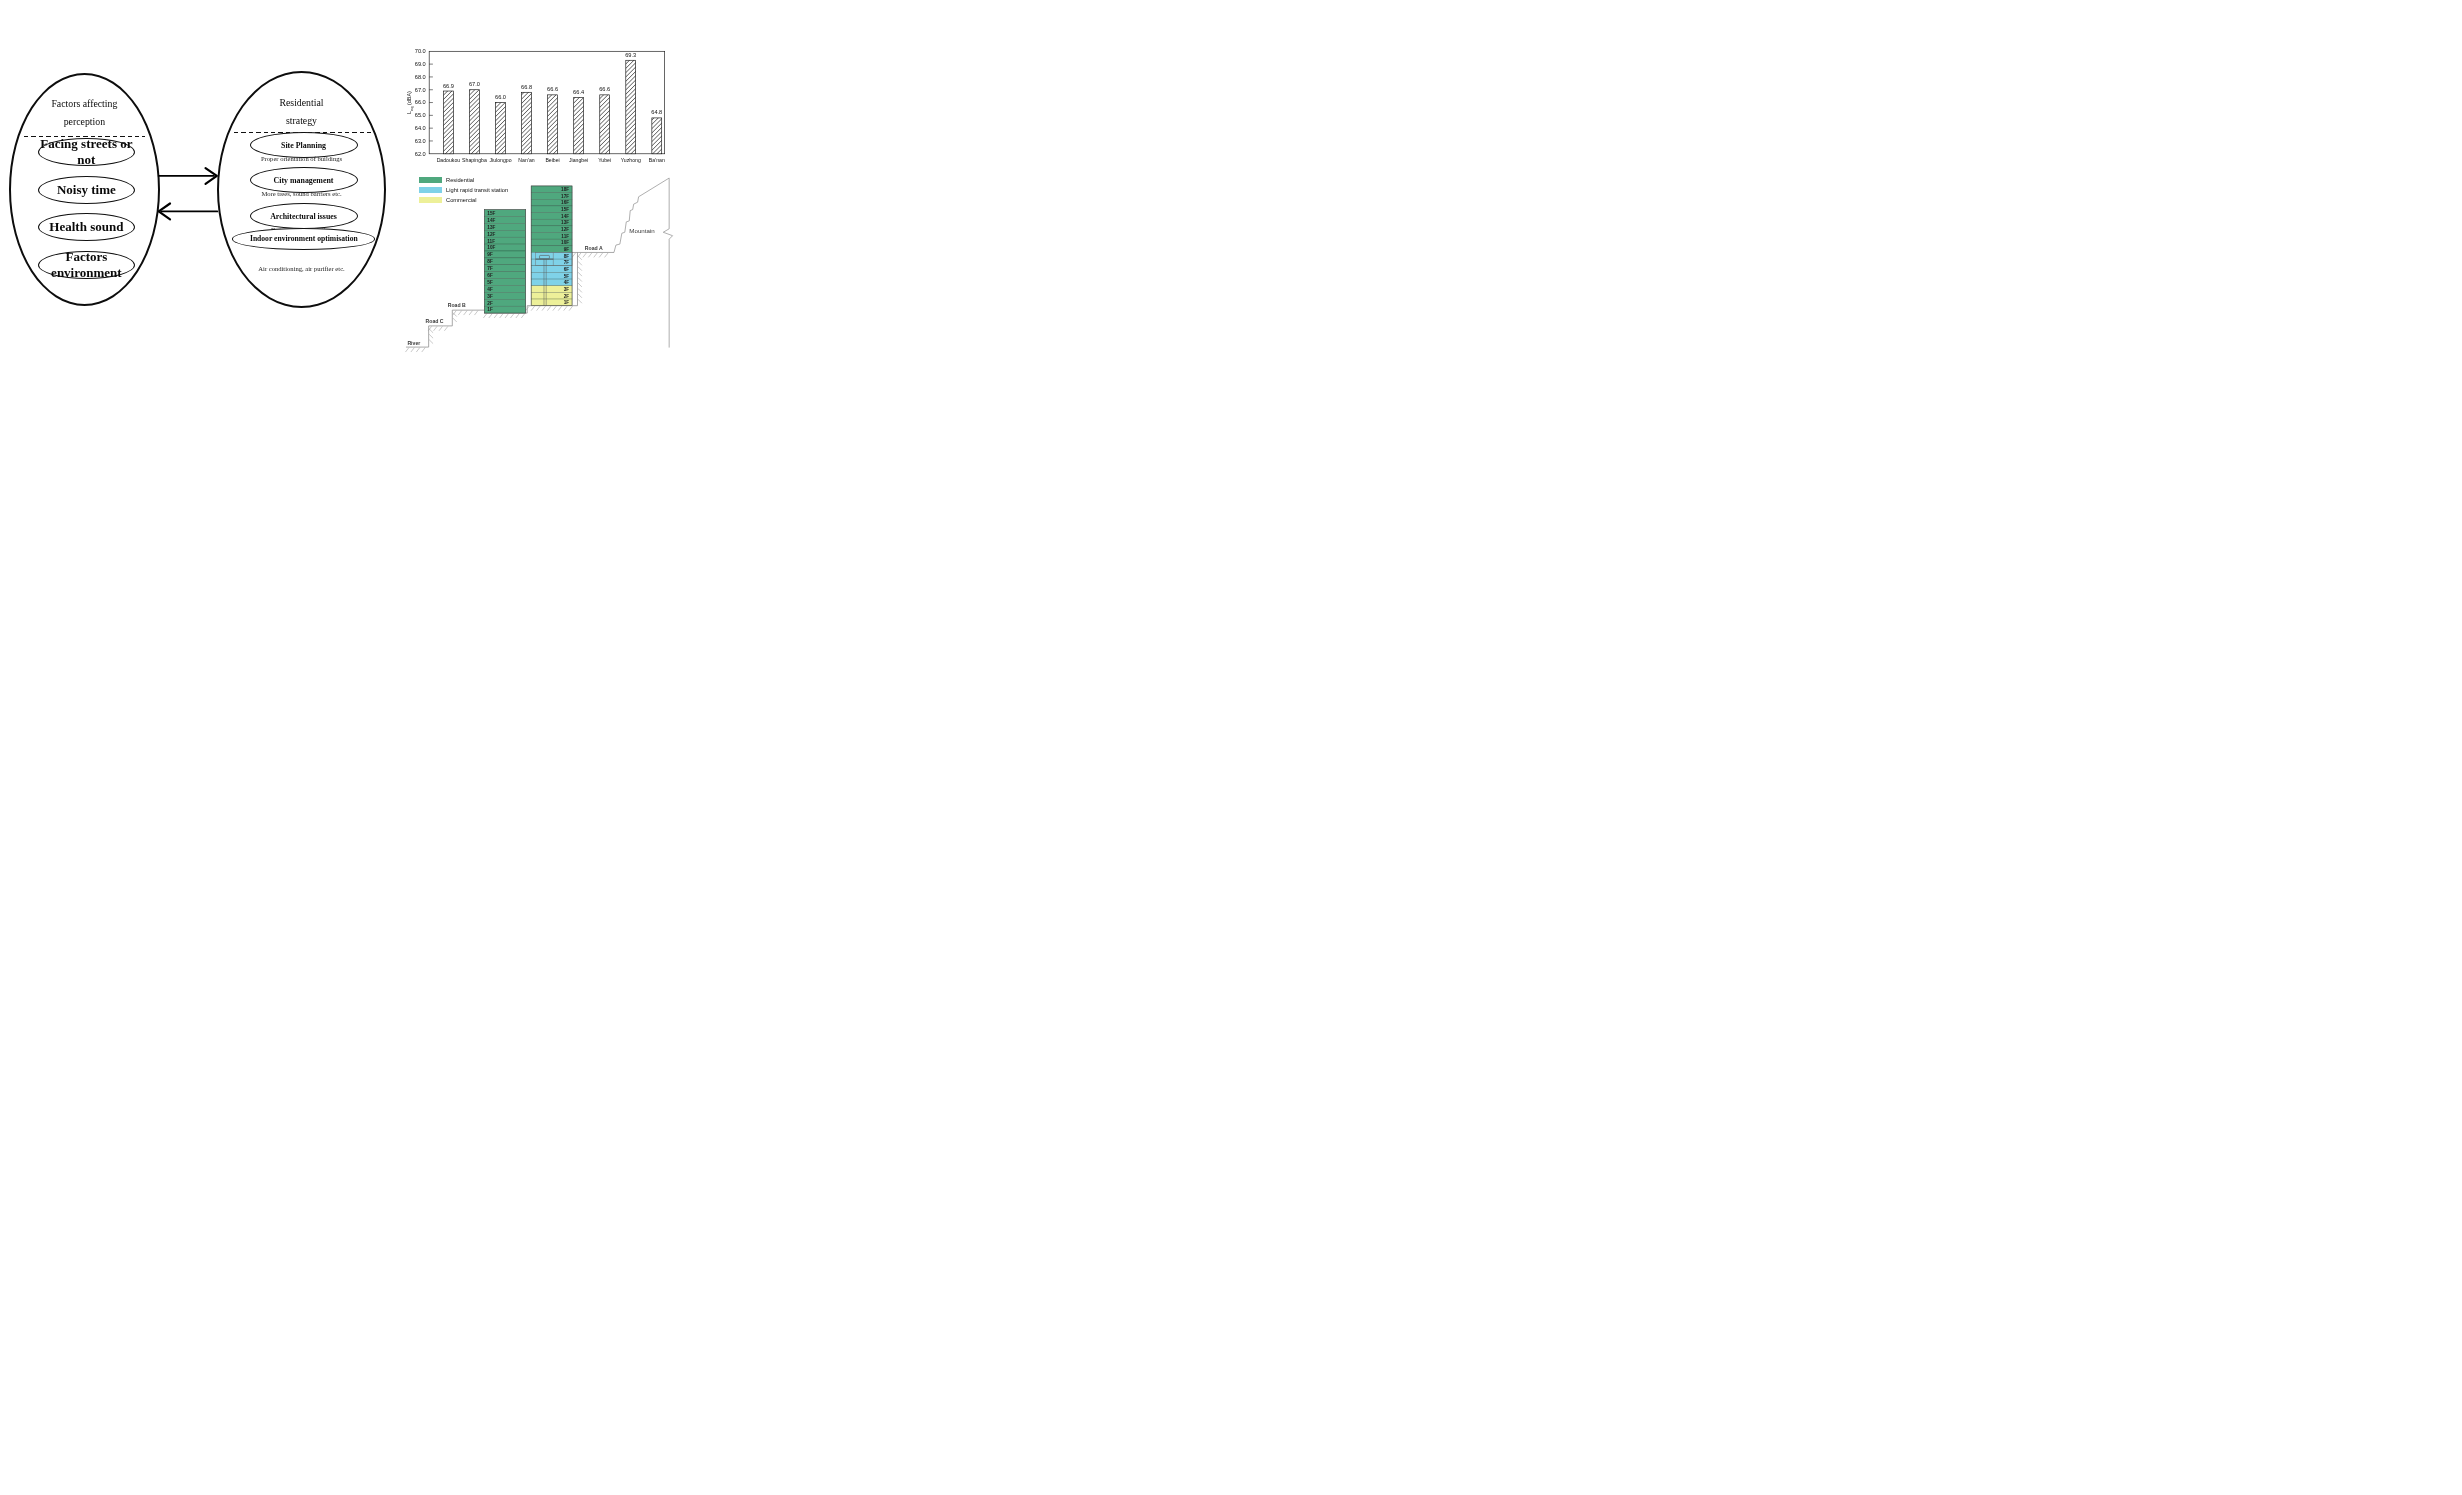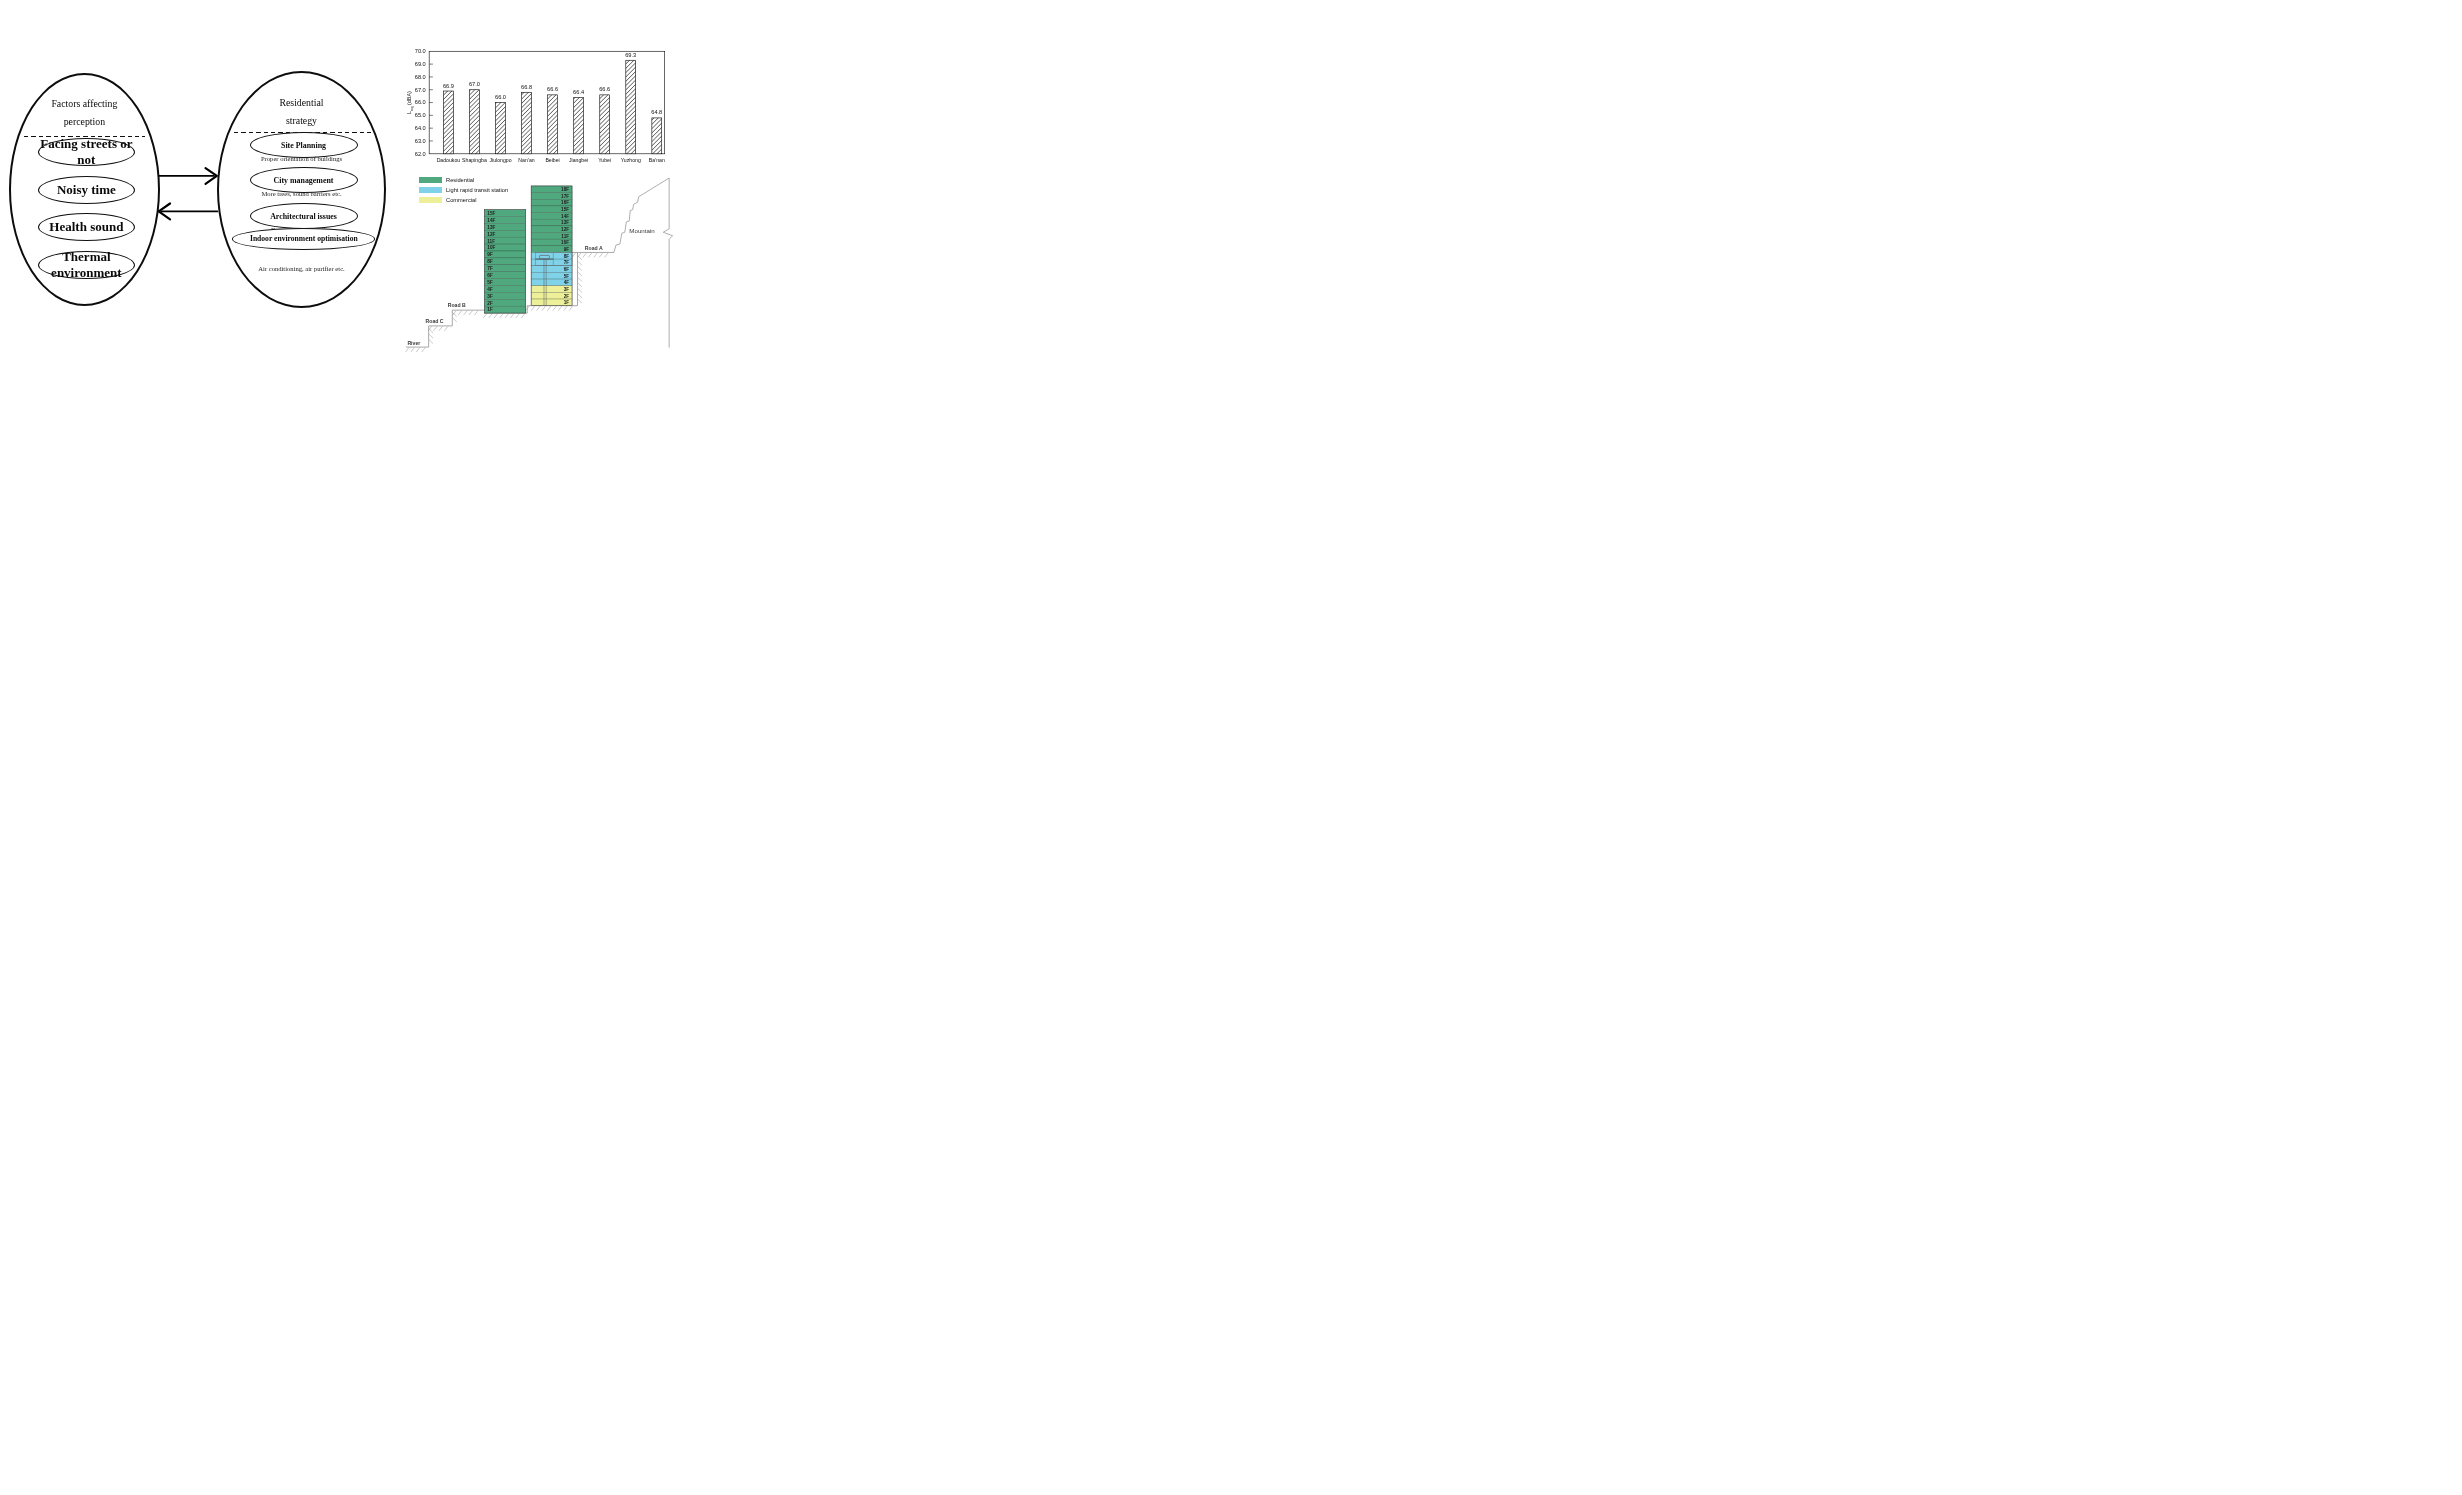--- a/index.html
+++ b/index.html
@@ -56,21 +56,21 @@
 
   <div class="big-ellipse ellipse-left">
     <div class="venn-title">
       <div>Factors affecting</div>
       <div>perception</div>
     </div>
     <div class="dash-divider"></div>
     <div class="item-ellipse" style="top:63px;">Facing streets or not</div>
     <div class="item-ellipse" style="top:101px;">Noisy time</div>
     <div class="item-ellipse" style="top:138px;">Health sound</div>
-    <div class="item-ellipse" style="top:176px;">Thermal environment</div>
+    <div class="item-ellipse" style="top:176px;">Factors environment</div>
   </div>
 
   <div class="big-ellipse ellipse-right">
     <div class="venn-title">
       <div>Residential</div>
       <div>strategy</div>
     </div>
     <div class="dash-divider"></div>
 
     <div class="item-ellipse" style="top:59px;">Site Planning</div>

